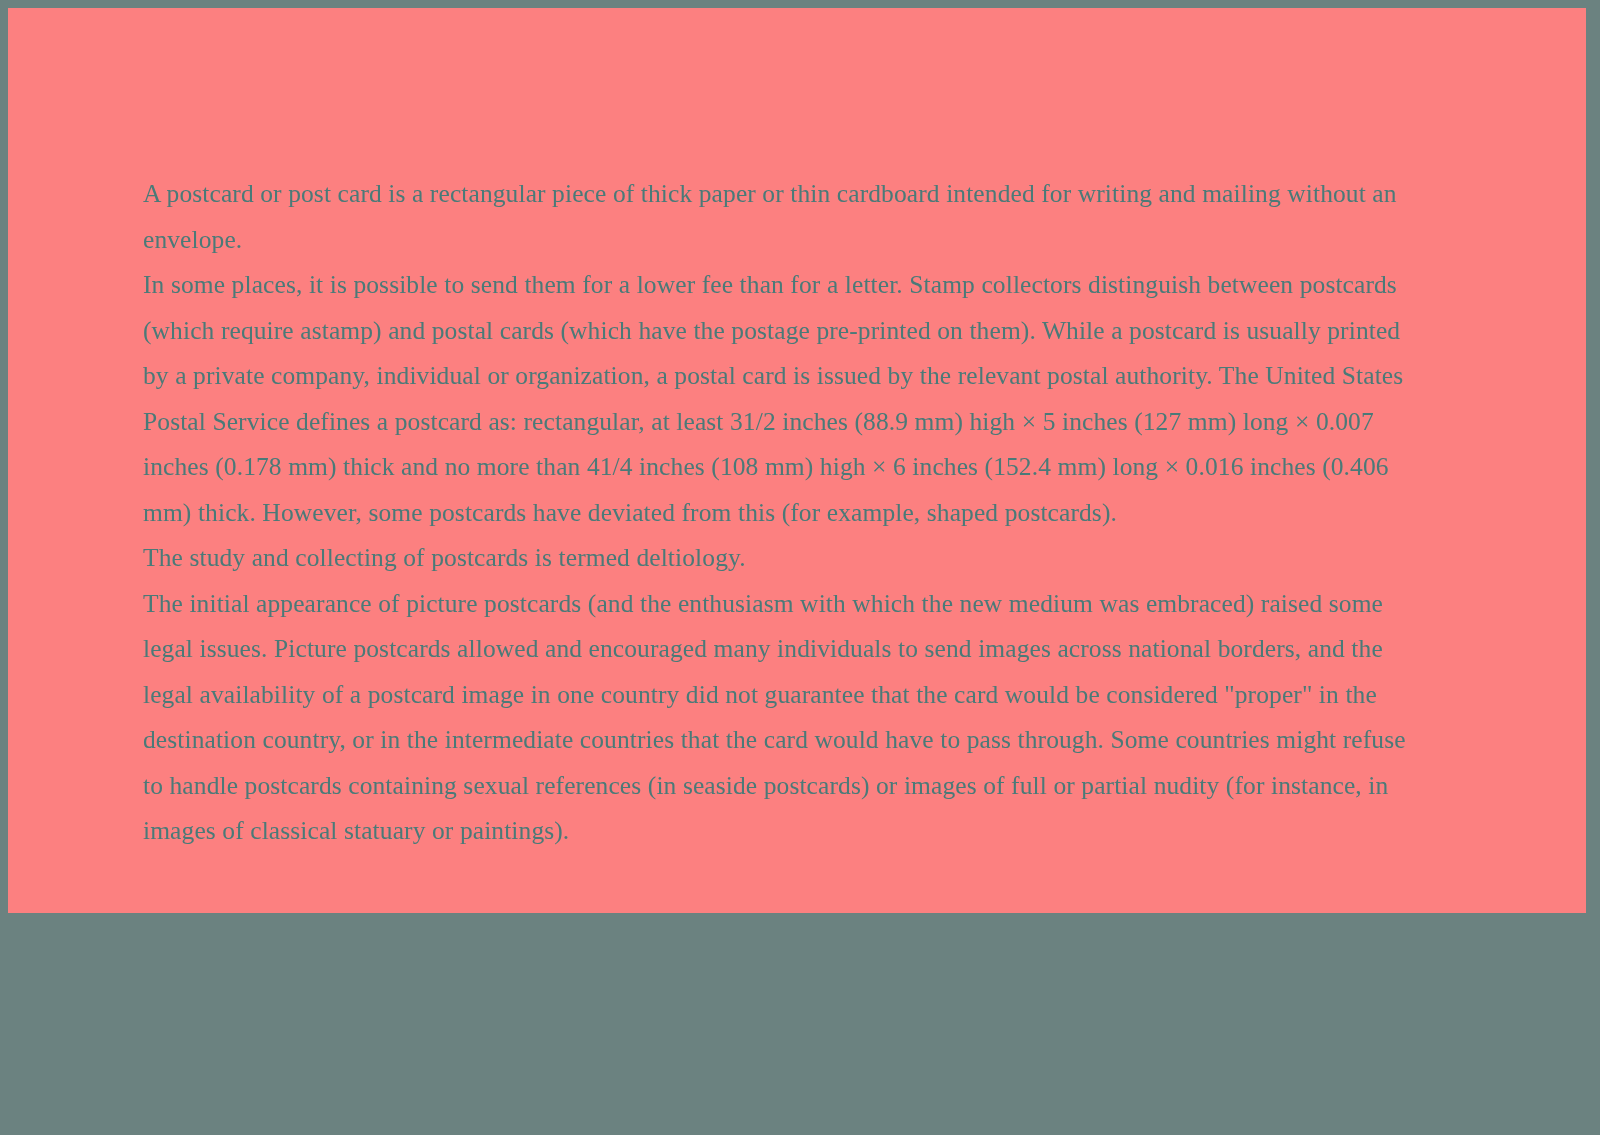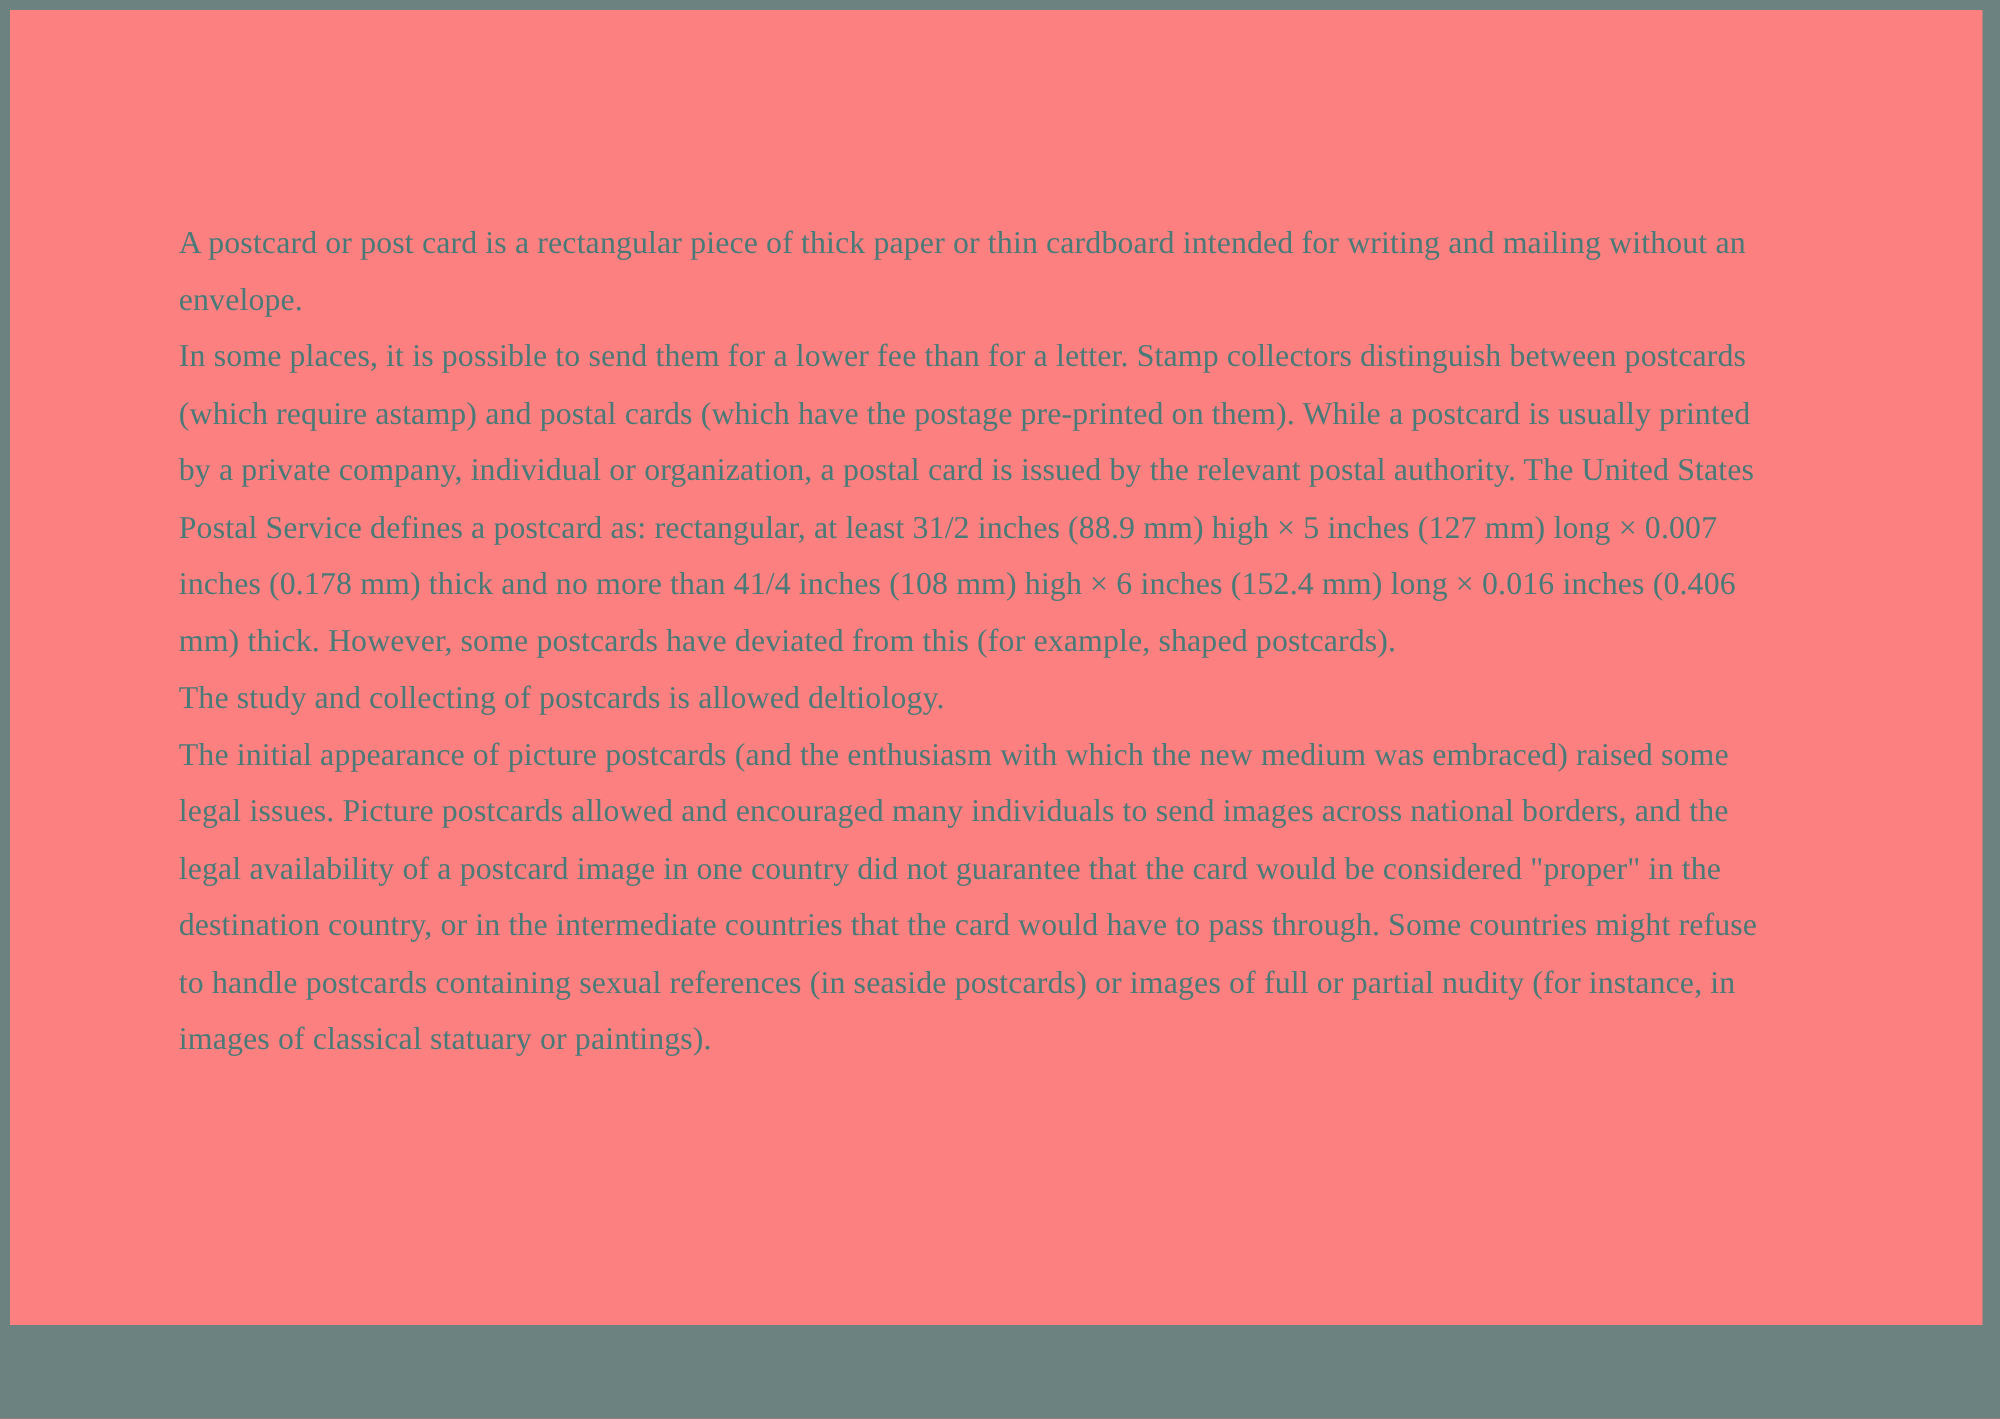--- a/index.html
+++ b/index.html
@@ -11,21 +11,21 @@
     height: 1135px;
     background: #6b8280;
     font-family: "Liberation Serif", serif;
     overflow: hidden;
   }
   .page-frame {
     position: absolute;
     left: 8px;
     top: 8px;
     width: 1578px;
-    height: 1052px;
+    height: 905px;
     background: #fc8080;
     box-sizing: border-box;
     text-decoration: underline;
   }
   .content {
     position: absolute;
     left: 135px;
     top: 163px;
     width: 1285px;
   }
@@ -38,16 +38,16 @@
     text-align: left;
   }
 </style>
 </head>
 <body>
 
 <div class="page-frame">
   <div class="content">
     <p class="para">A postcard or post card is a rectangular piece of thick paper or thin cardboard intended for writing and mailing without an envelope.</p>
     <p class="para">In some places, it is possible to send them for a lower fee than for a letter. Stamp collectors distinguish between postcards (which require astamp) and postal cards (which have the postage pre-printed on them). While a postcard is usually printed by a private company, individual or organization, a postal card is issued by the relevant postal authority. The United States Postal Service defines a postcard as: rectangular, at least 31/2 inches (88.9 mm) high × 5 inches (127 mm) long × 0.007 inches (0.178 mm) thick and no more than 41/4 inches (108 mm) high × 6 inches (152.4 mm) long × 0.016 inches (0.406 mm) thick. However, some postcards have deviated from this (for example, shaped postcards).</p>
-    <p class="para">The study and collecting of postcards is allowed deltiology.</p>
+    <p class="para">The study and collecting of postcards is termed deltiology.</p>
     <p class="para">The initial appearance of picture postcards (and the enthusiasm with which the new medium was embraced) raised some legal issues. Picture postcards allowed and encouraged many individuals to send images across national borders, and the legal availability of a postcard image in one country did not guarantee that the card would be considered "proper" in the destination country, or in the intermediate countries that the card would have to pass through. Some countries might refuse to handle postcards containing sexual references (in seaside postcards) or images of full or partial nudity (for instance, in images of classical statuary or paintings).</p>
   </div>
 </div>
 
 </body></html>

